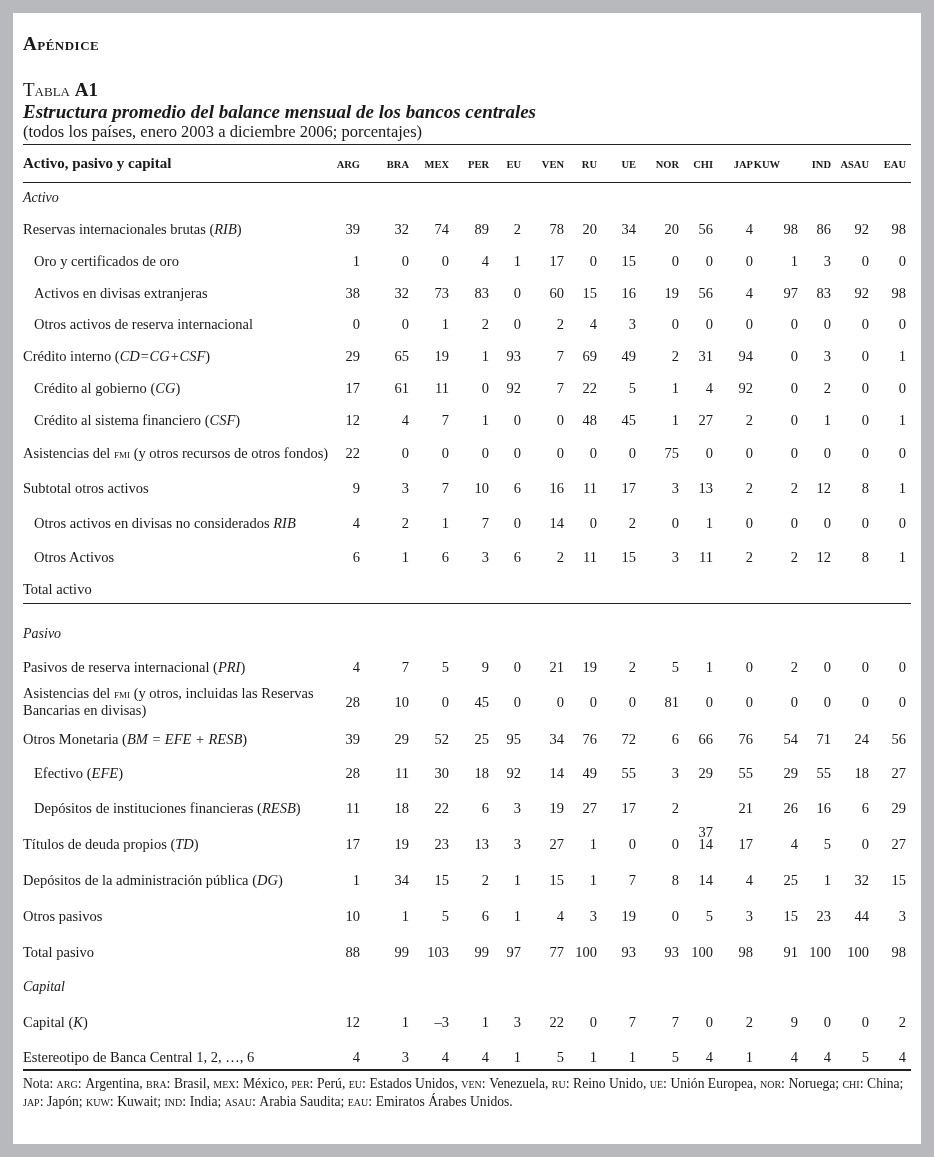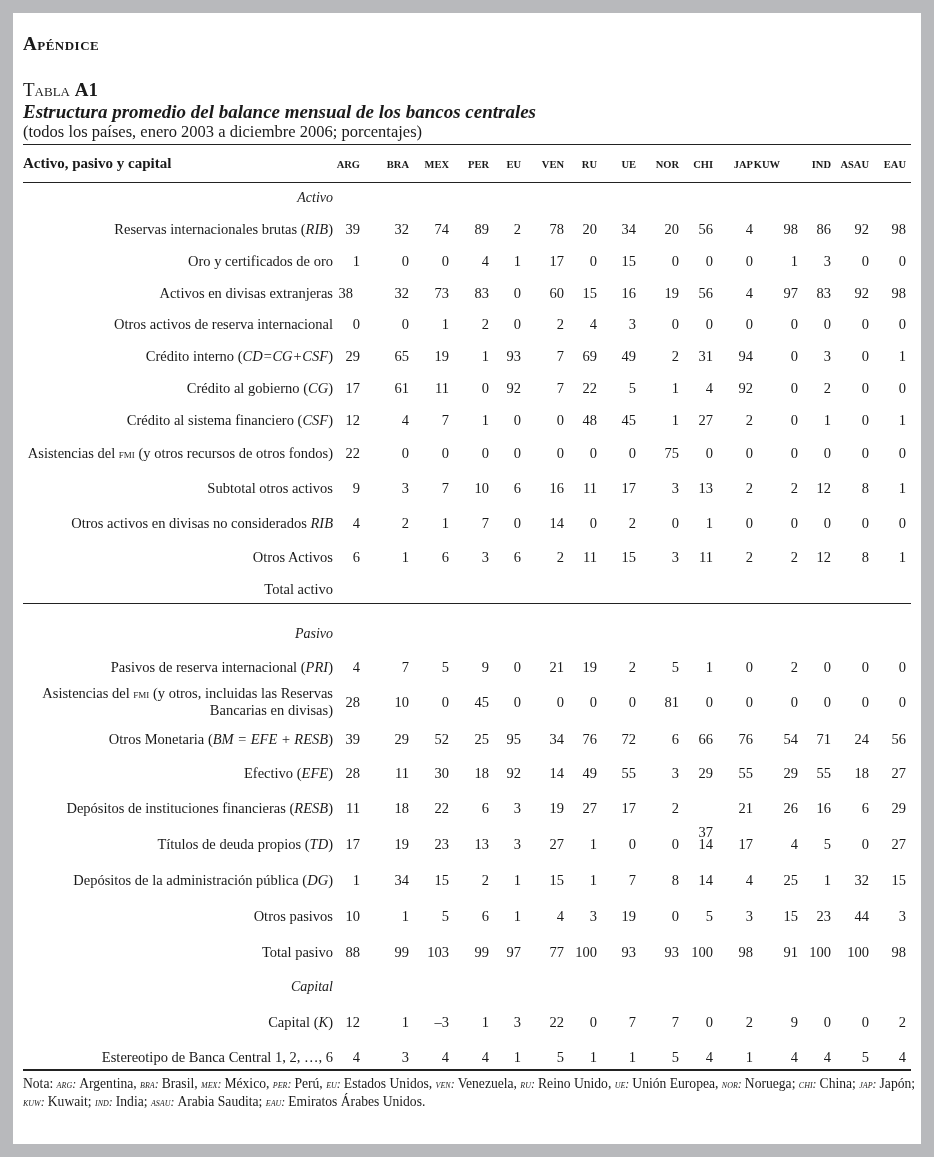--- a/index.html
+++ b/index.html
@@ -57,37 +57,37 @@
   }
   .col-hdr {
     position: absolute; top: 146px;
     font-family: "Liberation Serif", serif;
     font-size: 10.5px; font-weight: bold;
     text-align: right; width: 40px;
   }
   .row-label {
     position: absolute; left: 0; width: 310px;
     font-family: "Liberation Serif", serif;
-    font-size: 14.5px; line-height: 17px; text-align: right;
+    font-size: 14.5px; line-height: 17px;
   }
   .row-label.indent { left: 11px; width: 299px; }
   .row-label.section { font-style: italic; font-size: 14px; }
   .row-label .sc { font-variant: small-caps; font-size: 13px; }
   .row-label i { font-style: italic; }
   .cell {
     position: absolute; width: 40px; text-align: right;
     font-family: "Liberation Serif", serif;
     font-size: 14.5px; line-height: 17px;
   }
   .note {
     position: absolute; top: 1062px; left: 0; width: 900px;
     font-family: "Liberation Serif", serif;
     font-size: 13.6px; line-height: 18px;
   }
-  .note .sc { font-variant: small-caps; font-size: 12px; font-style: italic; }
+  .note .sc { font-variant: small-caps; font-size: 14px; }
 </style>
 </head>
 <body>
 
 <div class="page">
   <div class="content">
     <div class="appendix">Apéndice</div>
     <div class="tabla"><span>Tabla</span> <b>A1</b></div>
     <div class="title">Estructura promedio del balance mensual de los bancos centrales</div>
     <div class="subtitle">(todos los países, enero 2003 a diciembre 2006; porcentajes)</div>
@@ -139,21 +139,21 @@
         <div class="cell" style="left: 534px; top: 240px;">0</div>
         <div class="cell" style="left: 573px; top: 240px;">15</div>
         <div class="cell" style="left: 616px; top: 240px;">0</div>
         <div class="cell" style="left: 650px; top: 240px;">0</div>
         <div class="cell" style="left: 690px; top: 240px;">0</div>
         <div class="cell" style="left: 735px; top: 240px;">1</div>
         <div class="cell" style="left: 768px; top: 240px;">3</div>
         <div class="cell" style="left: 806px; top: 240px;">0</div>
         <div class="cell" style="left: 843px; top: 240px;">0</div>
         <div class="row-label indent" style="top: 271.5px;"><span>Activos en divisas extranjeras</span></div>
-        <div class="cell" style="left: 290px; top: 272px;">38</div>
+        <div class="cell" style="left: 297px; top: 272px;">38</div>
         <div class="cell" style="left: 346px; top: 272px;">32</div>
         <div class="cell" style="left: 386px; top: 272px;">73</div>
         <div class="cell" style="left: 426px; top: 272px;">83</div>
         <div class="cell" style="left: 458px; top: 272px;">0</div>
         <div class="cell" style="left: 501px; top: 272px;">60</div>
         <div class="cell" style="left: 534px; top: 272px;">15</div>
         <div class="cell" style="left: 573px; top: 272px;">16</div>
         <div class="cell" style="left: 616px; top: 272px;">19</div>
         <div class="cell" style="left: 650px; top: 272px;">56</div>
         <div class="cell" style="left: 690px; top: 272px;">4</div>

